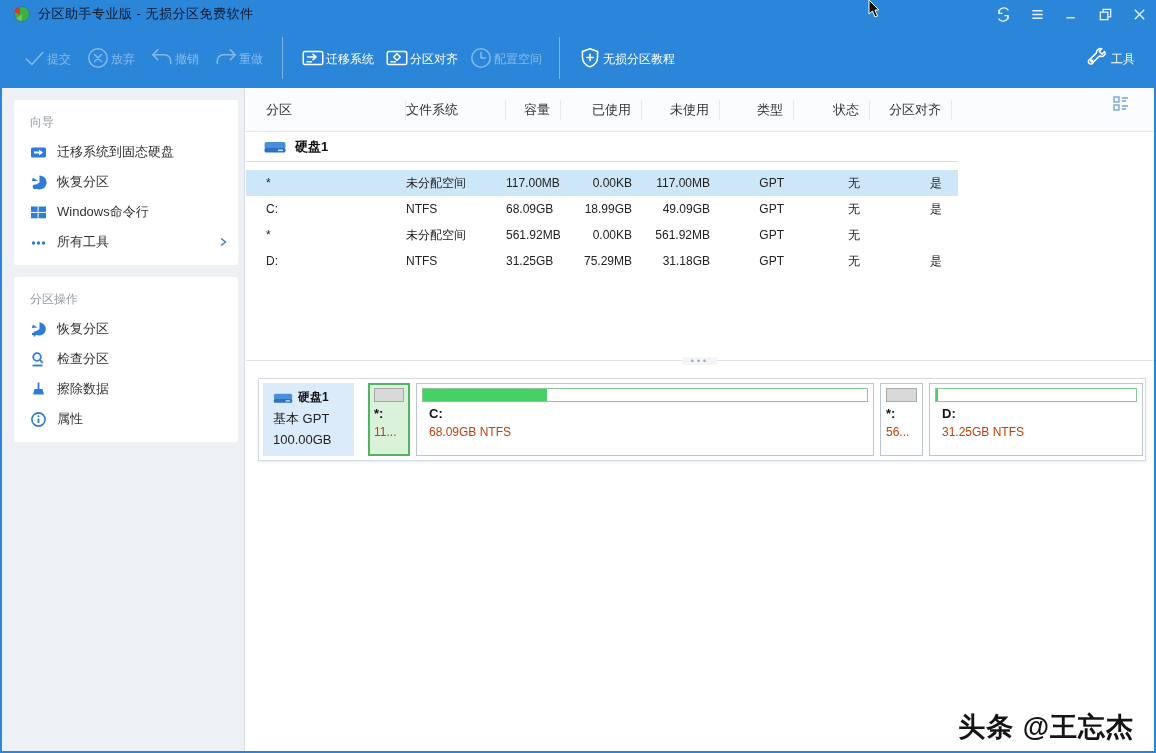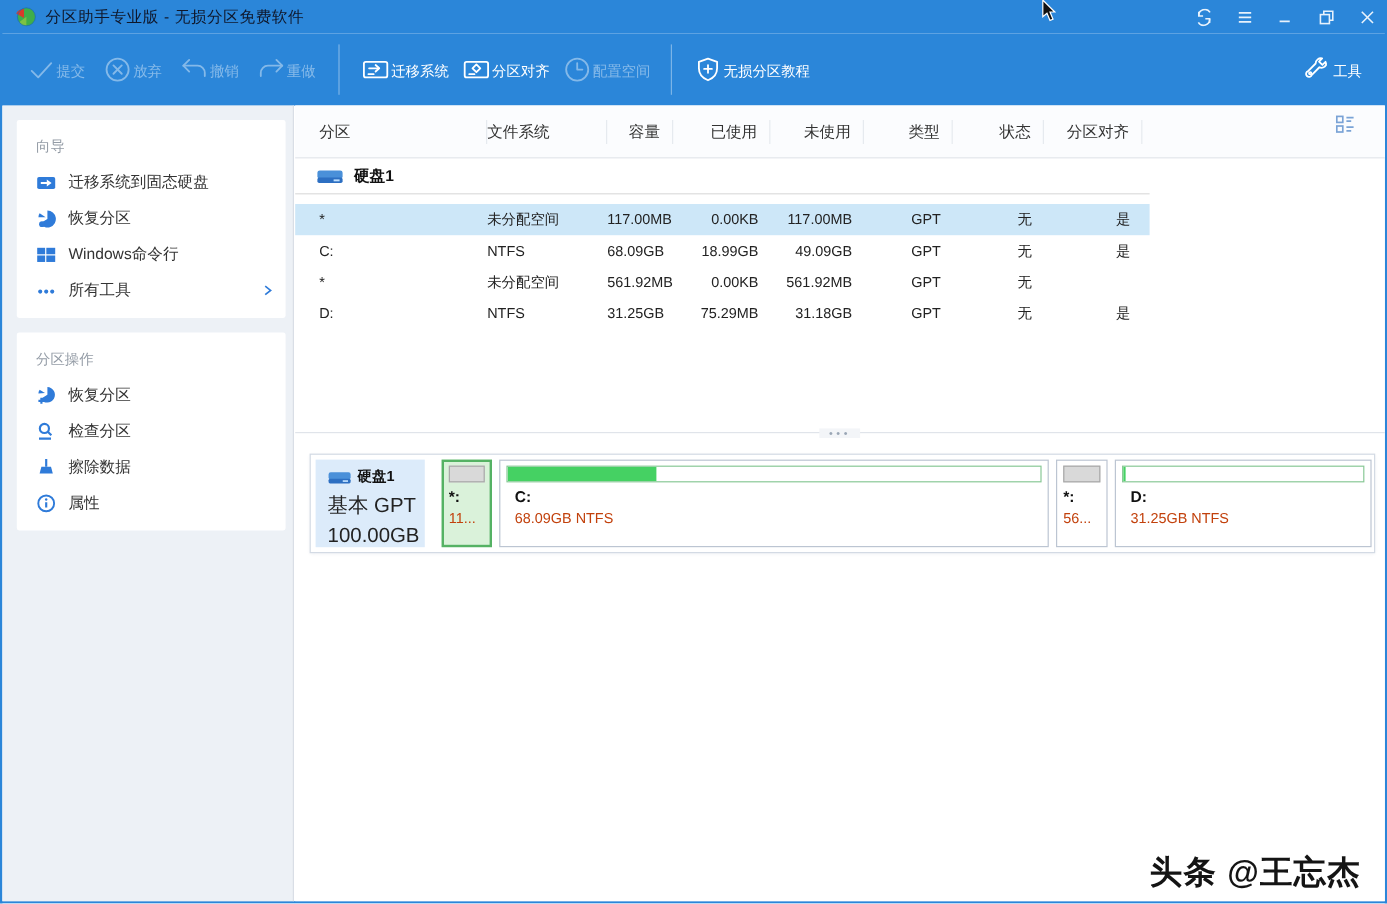--- a/index.html
+++ b/index.html
@@ -63,21 +63,21 @@
   .splitter .dots { position:absolute; top:-4px; left:50%; transform:translateX(-50%); background:#f3f5f8;
     padding:0 8px; font-size:9px; color:#9aa6b5; letter-spacing:3px; line-height:8px; }
 
   
   .disk-panel { position:absolute; top:290px; left:12px; width:888px; height:83px; background:#fff;
     border:1px solid #d3dae4; box-shadow:0 1px 3px rgba(30,60,100,.10); }
   .d-info { position:absolute; left:4px; top:4px; bottom:4px; width:91px; background:#dcebfa; padding:6px 0 0 10px; cursor:pointer; }
   .d-info .d-name-row { display:flex; align-items:center; }
   .d-info .d-disk-icon { width:20px; height:14px; margin-right:5px; }
   .d-info .d-name { font-size:12px; font-weight:bold; color:#111; }
-  .d-info .d-line { font-size:17px; color:#222; margin-top:4px; }
+  .d-info .d-line { font-size:13px; color:#222; margin-top:4px; }
 
   .p-block { position:absolute; top:4px; bottom:4px; background:#fff; border:1px solid #bcc5d2; padding:4px 5px; cursor:pointer; }
   .p-block.selected { background:#daf2da; border:2px solid #55b264; padding:3px 4px; }
   .p-bar { height:14px; border:1px solid #89c996; background:#fff; position:relative; overflow:hidden; }
   .p-bar.gray { background:#d9d9d9; border:1px solid #a8a8a8; }
   .p-fill { position:absolute; left:0; top:0; bottom:0; background:#45d163; }
   .p-label { font-size:13px; font-weight:bold; color:#111; margin-top:4px; white-space:nowrap; overflow:hidden; }
   .p-size { font-size:12px; color:#c2410c; margin-top:4px; white-space:nowrap; overflow:hidden; }
 
   

